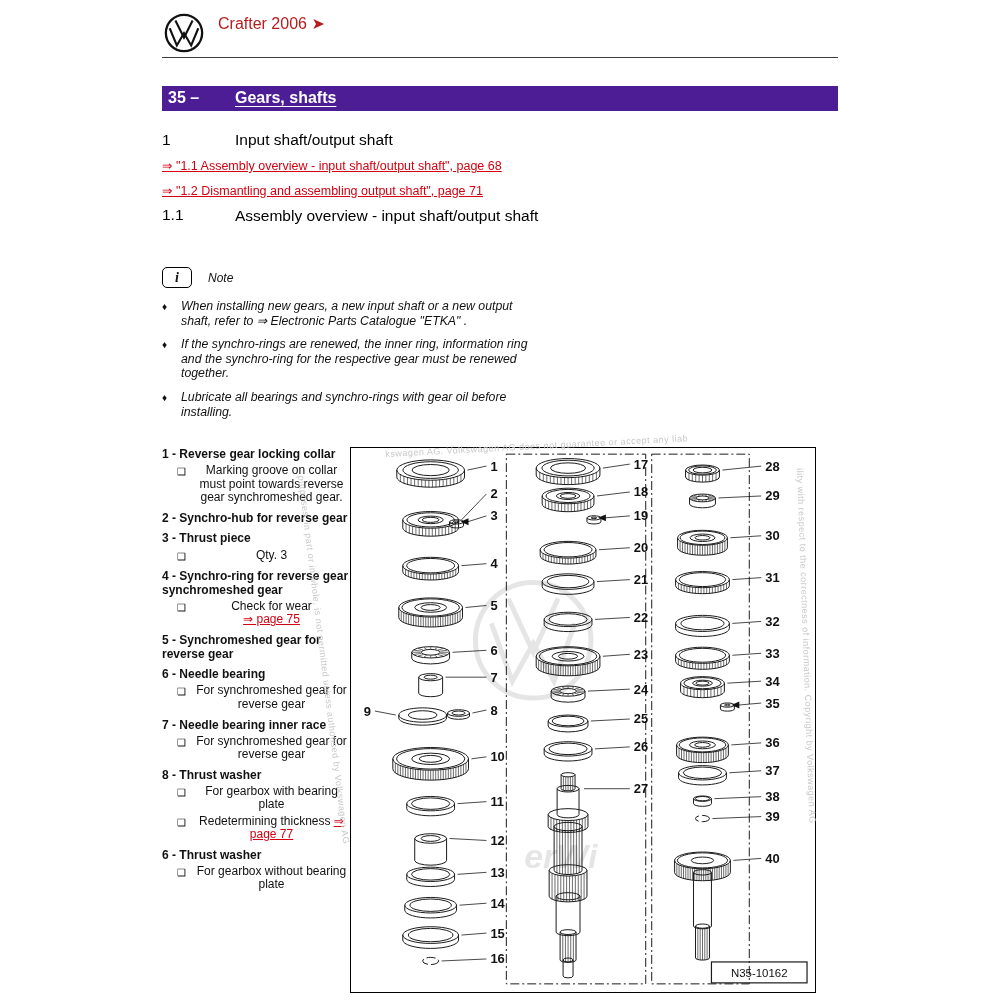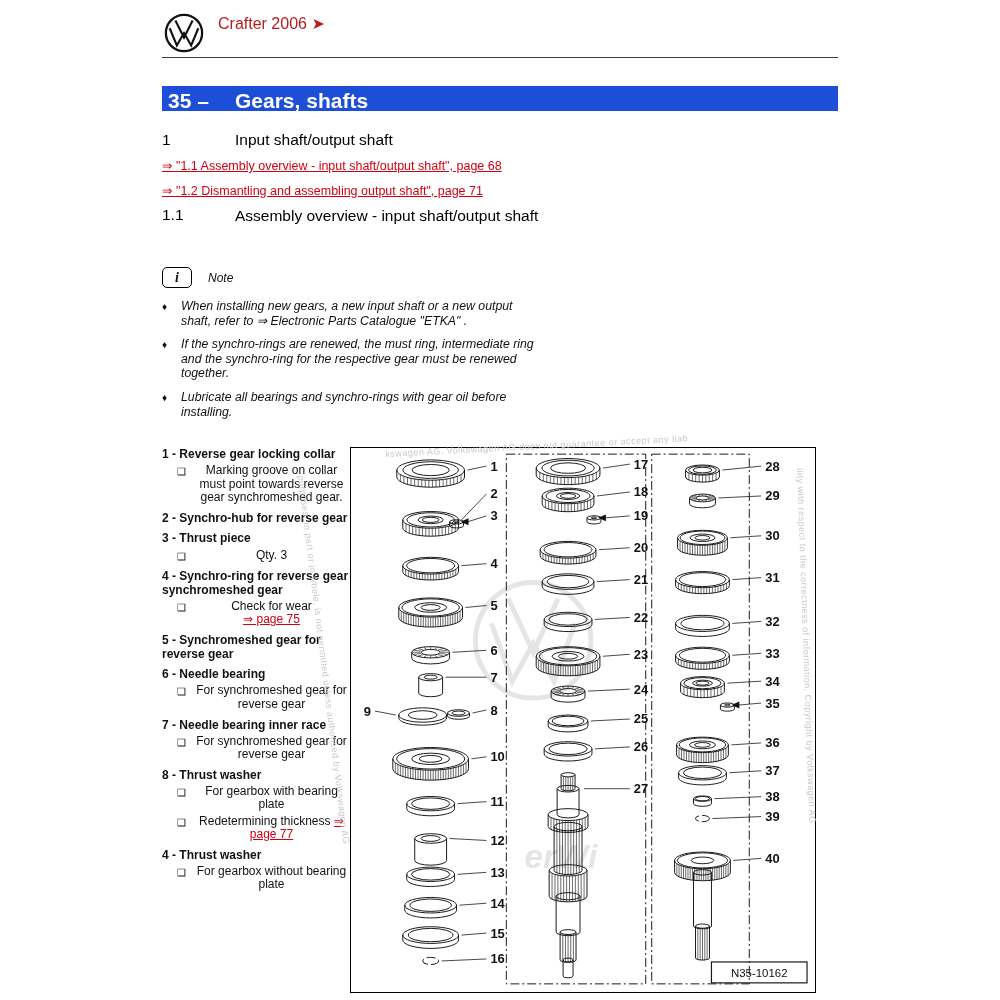--- a/index.html
+++ b/index.html
@@ -8,21 +8,21 @@
           font-family:"Liberation Sans", sans-serif; color:#111; overflow:hidden; }
 
   
   .hdr { position:absolute; left:163px; top:12px; display:flex; align-items:flex-start; }
   .hdr-logo { width:42px; height:42px; }
   .hdr-text { margin-left:13px; font-size:16px; line-height:16px; padding-top:4px; color:#b91c1c; }
   .rule { position:absolute; left:162px; top:57px; width:676px; border-top:1.4px solid #3c3c3c; }
 
   
   .banner { position:absolute; left:162px; top:86px; width:676px; height:25px;
-            background:#1d4ed8; color:#fff; font-size:21px; font-weight:bold; }
+            background:#4c1d95; color:#fff; font-size:16px; font-weight:bold; }
   .banner .num { position:absolute; left:6px; top:3px; }
   .banner .ttl { position:absolute; left:73px; top:3px; text-decoration:underline; text-underline-offset:3px; }
 
   .h1 { position:absolute; top:131px; font-size:15.5px; color:#000; }
   .h1 .n { position:absolute; left:162px; width:60px; }
   .h1 .t { position:absolute; left:235px; width:420px; }
   .h1b { top:206px; }
   .h1b .t { width:310px; line-height:20px; }
 
   .rlink { color:var(--red,#d40011); text-decoration:underline; cursor:pointer; }
@@ -100,21 +100,21 @@
     <span class="note-icon">i</span>
     <span class="note-lbl">Note</span>
   </div>
   <div class="bullets" id="note-bullets">
       <div class="nb">
         <span class="d">♦</span>
         <span class="bt">When installing new gears, a new input shaft or a new output shaft, refer to ⇒  Electronic Parts Catalogue "ETKA" .</span>
       </div>
       <div class="nb">
         <span class="d">♦</span>
-        <span class="bt">If the synchro-rings are renewed, the must ring, intermediate ring and the synchro-ring for the respective gear must be renewed together.</span>
+        <span class="bt">If the synchro-rings are renewed, the inner ring, information ring and the synchro-ring for the respective gear must be renewed together.</span>
       </div>
       <div class="nb">
         <span class="d">♦</span>
         <span class="bt">Lubricate all bearings and synchro-rings with gear oil before installing.</span>
       </div>
     </div>
 
   <div class="parts" id="parts-list">
       <div class="part-item">
         <div class="part-head">1 - Reverse gear locking collar</div>
@@ -162,21 +162,21 @@
         <div class="sub">
           <span class="box">❑</span>
           <span class="txt">For gearbox with bearing plate</span>
         </div>
         <div class="sub">
           <span class="box">❑</span>
           <span class="txt">Redetermining thickness <a class="rlink">⇒ page 77</a></span>
         </div>
       </div>
       <div class="part-item">
-        <div class="part-head">4 - Thrust washer</div>
+        <div class="part-head">6 - Thrust washer</div>
         <div class="sub">
           <span class="box">❑</span>
           <span class="txt">For gearbox without bearing plate</span>
         </div>
       </div>
     </div>
 
   <div class="figwrap">
     <svg id="diagram" class="figure-svg" viewBox="0 0 466 546" width="466" height="546">
         <g opacity="0.5">

